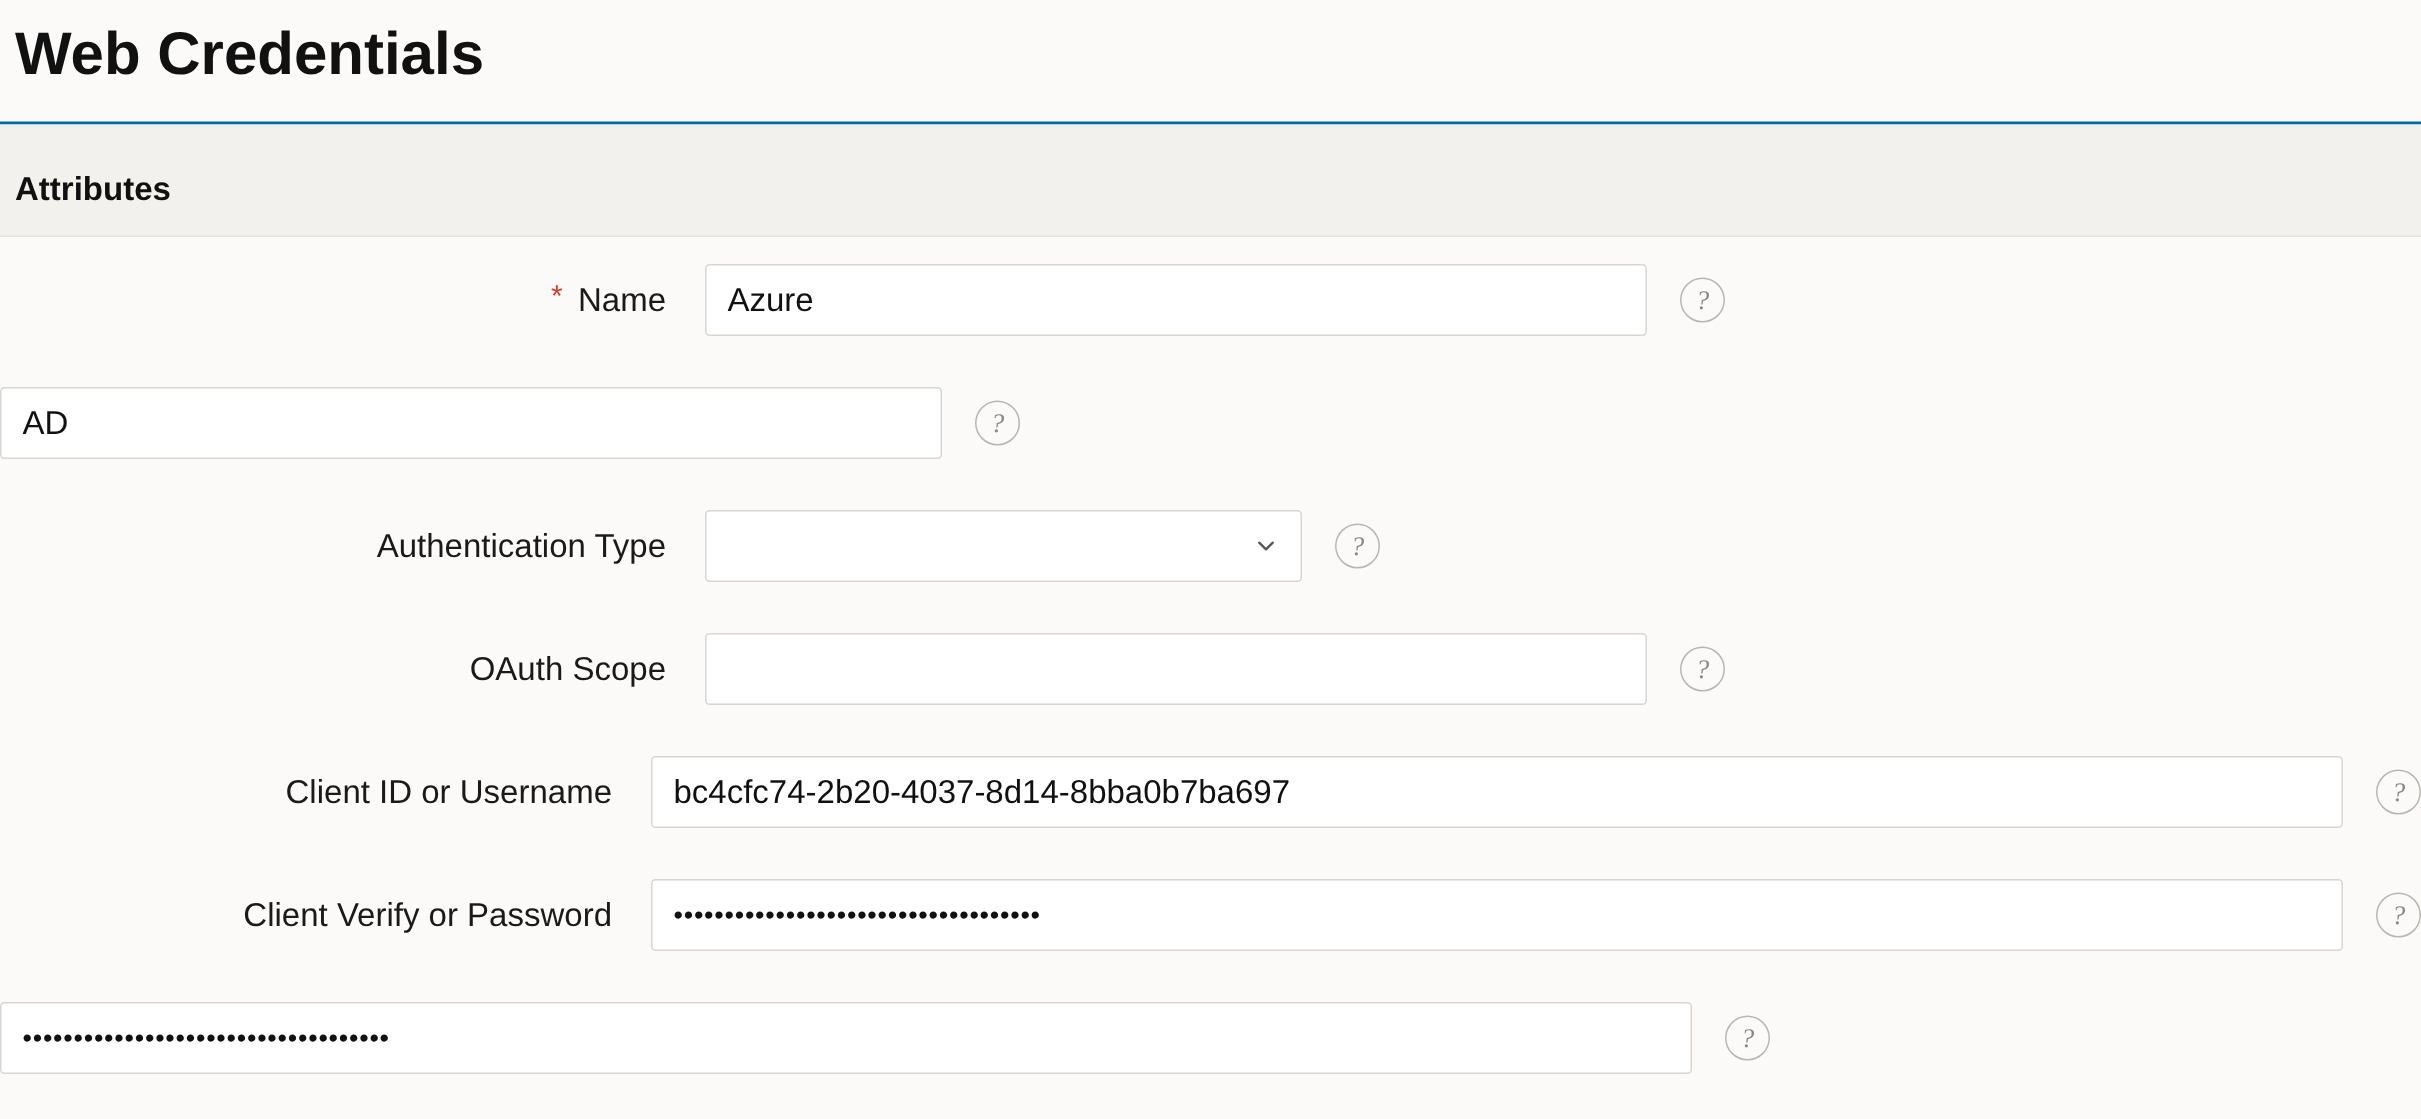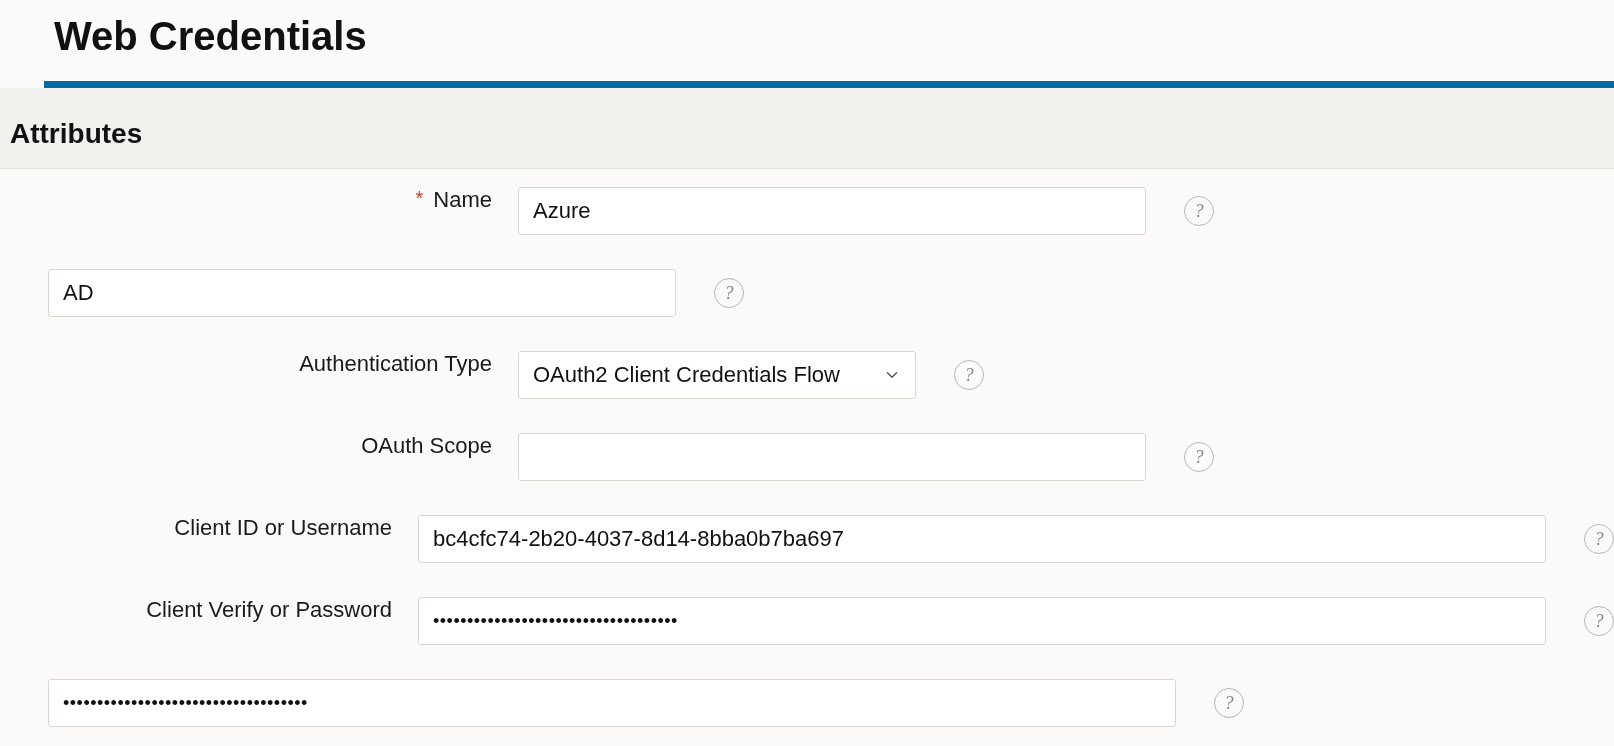--- a/index.html
+++ b/index.html
@@ -8,41 +8,40 @@
     font-family: -apple-system, BlinkMacSystemFont, "Segoe UI", Helvetica, Arial, sans-serif;
     background: #fbfaf8;
     color: #111;
     width: 1614px;
   }
 
   .page-title {
     font-size: 40px;
     font-weight: 700;
     padding: 14px 10px 22px 10px;
-    border-bottom: 7px solid #0369a1;
-    margin-left: 44px;
+    border-bottom: 2px solid #0369a1;
   }
 
   .section-header {
-    font-size: 28px;
+    font-size: 22px;
     font-weight: 700;
     padding: 30px 20px 18px 10px;
     border-bottom: 1px solid #e3e1de;
     background: #f3f1ee;
   }
 
   .form-area {
     padding: 18px 0 0 0;
   }
 
   .form-row {
     display: flex;
+    align-items: center;
     margin: 0 0 34px 0;
     min-height: 48px;
-    padding-left: 48px;
   }
 
   .label-col {
     width: 470px;
     text-align: right;
     font-size: 22px;
     color: #1a1a1a;
     padding-right: 26px;
     white-space: nowrap;
   }
@@ -51,21 +50,20 @@
     color: #d63b25;
     font-size: 20px;
     vertical-align: top;
     margin-right: 4px;
   }
 
   .input-col {
     display: flex;
     align-items: center;
     flex: 1;
-    gap: 16px;
   }
 
   input.text-field, input.pwd-field {
     height: 48px;
     border: 1px solid #d9d6d2;
     border-radius: 3px;
     background: #fff;
     font-size: 22px;
     padding: 0 14px;
     color: #111;
@@ -152,21 +150,20 @@
       <button class="help-btn">
           <span>?</span>
         </button>
     </div>
   </div>
 
   <div class="form-row">
     <div class="label-col">Authentication Type</div>
     <div class="input-col">
       <div class="select-box" tabindex="0">
-        <span>OAuth2 Client Credentials Flow</span>
         <span class="chev">
           <svg width="18" height="18" viewBox="0 0 24 24" fill="none" stroke="#555" stroke-width="2" stroke-linecap="round" stroke-linejoin="round">
               <polyline points="6 9 12 15 18 9"></polyline>
             </svg>
         </span>
       </div>
       <button class="help-btn">
           <span>?</span>
         </button>
     </div>

